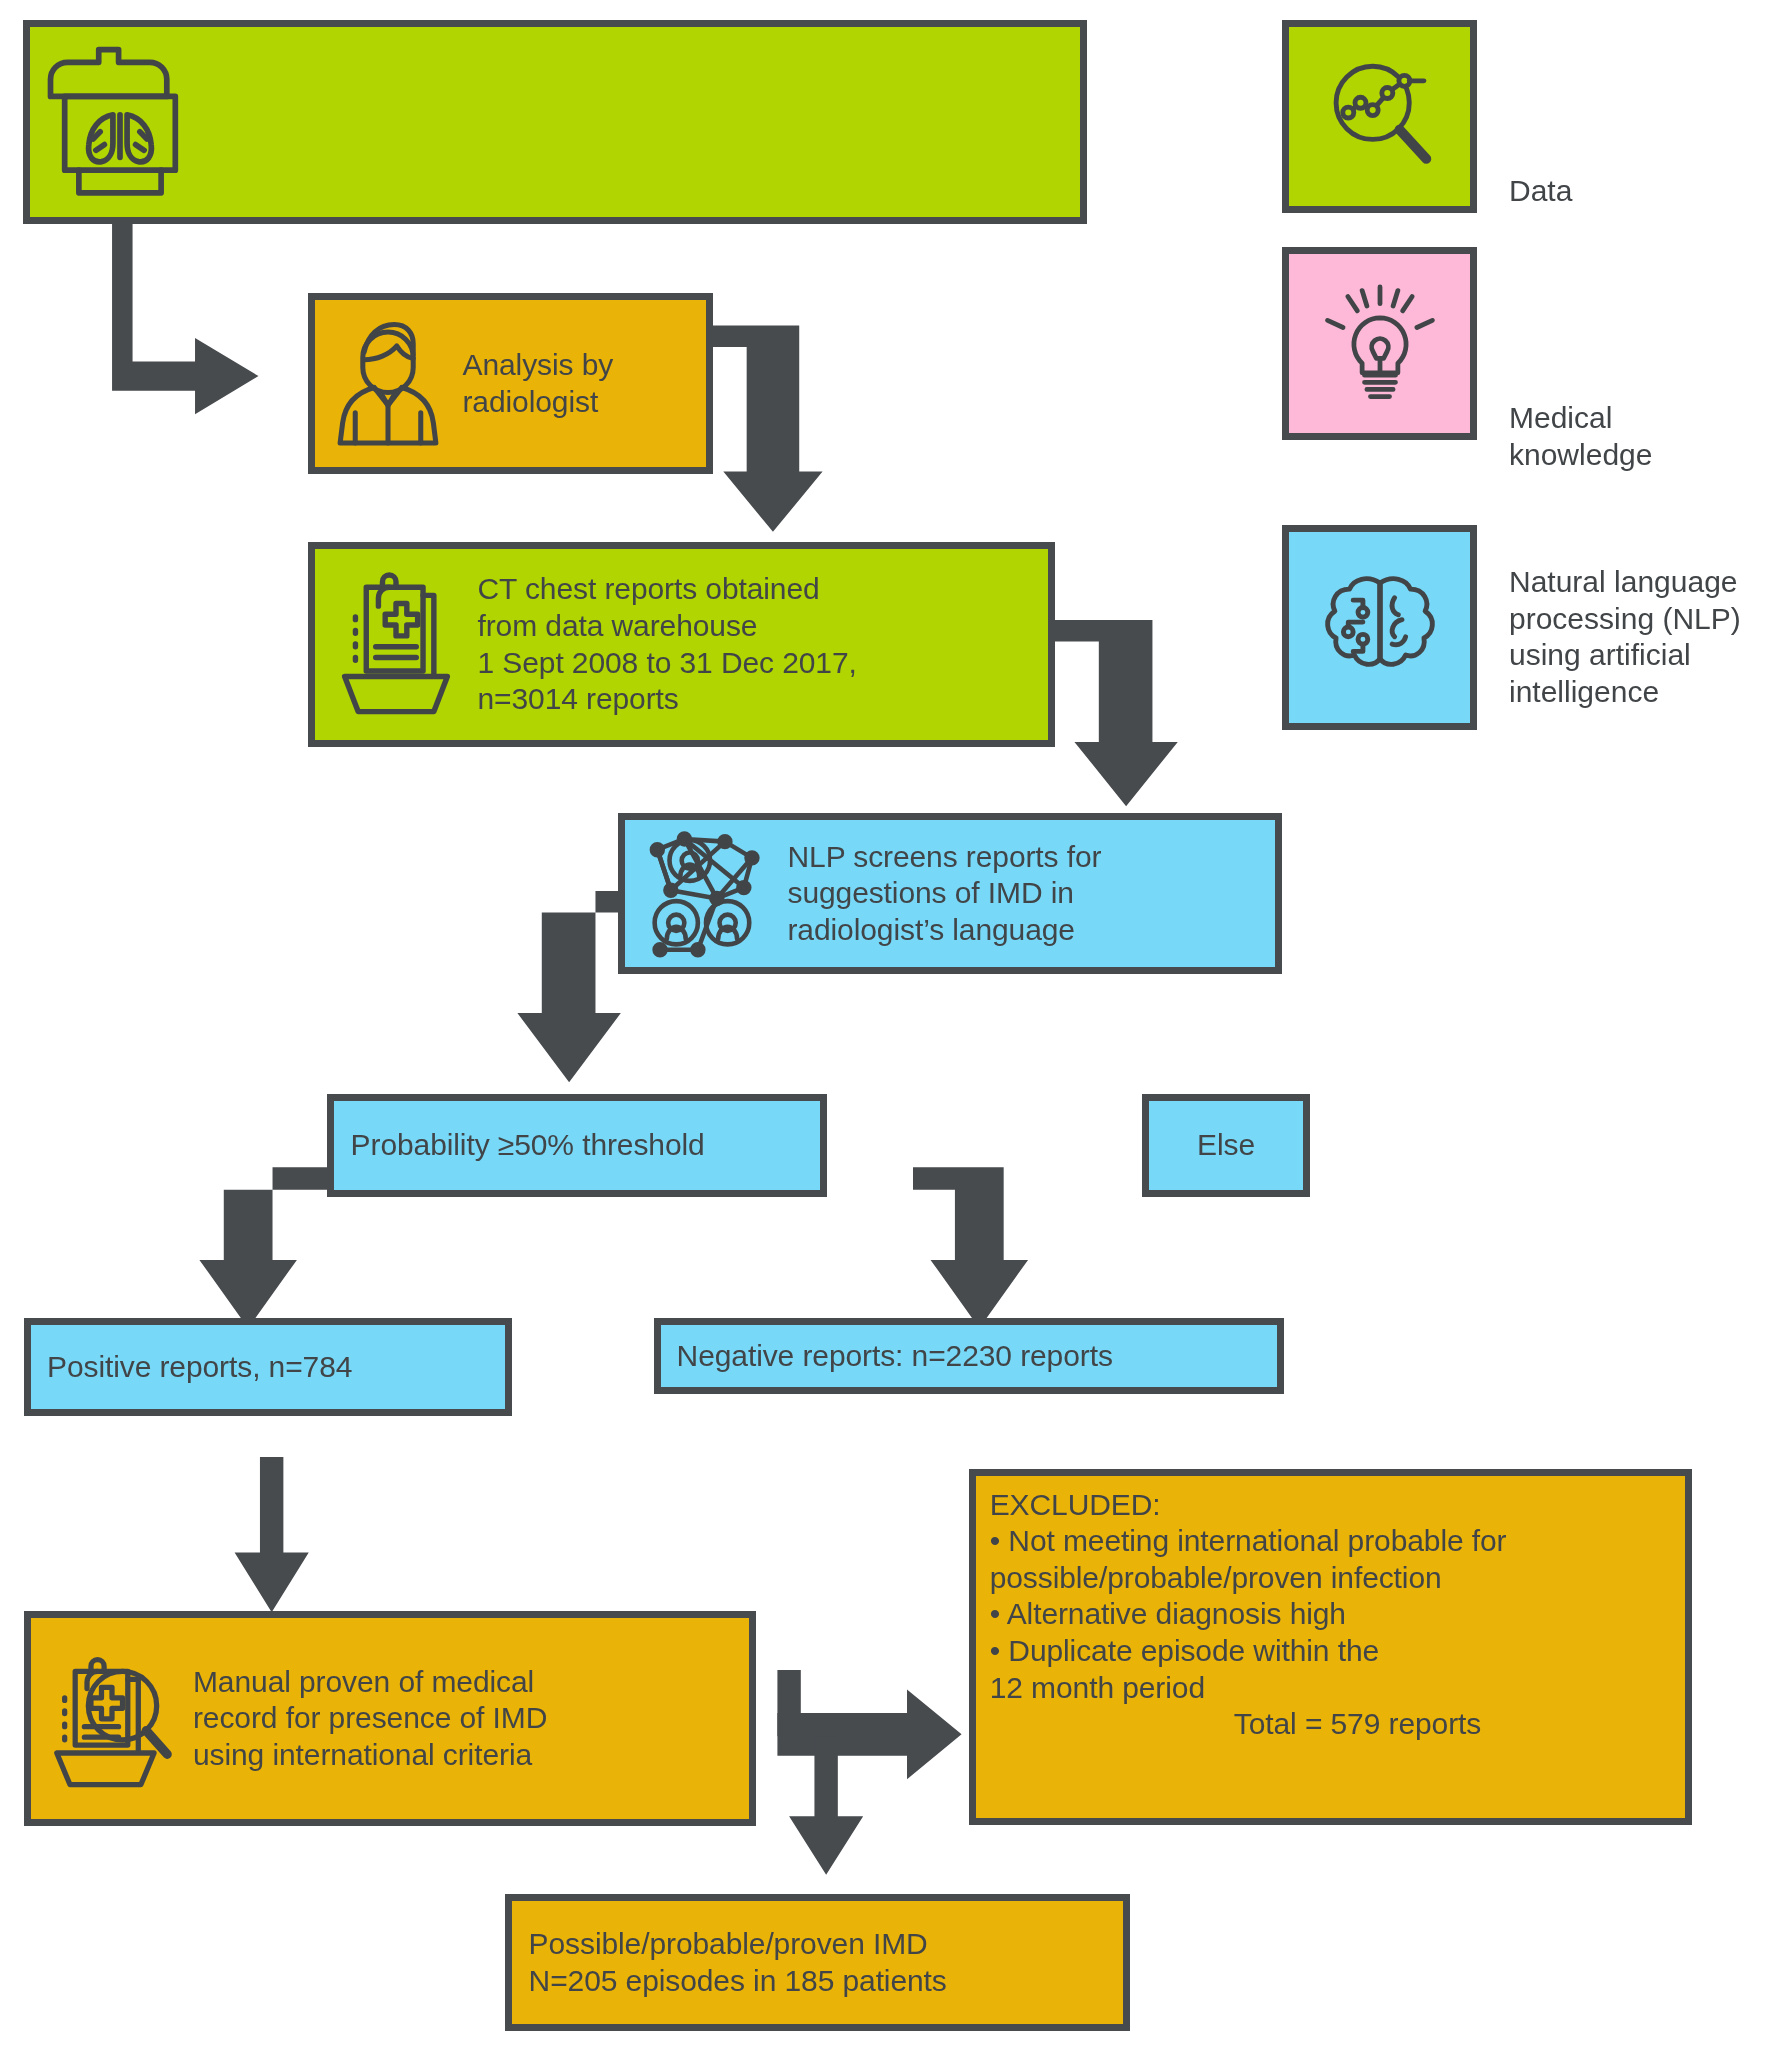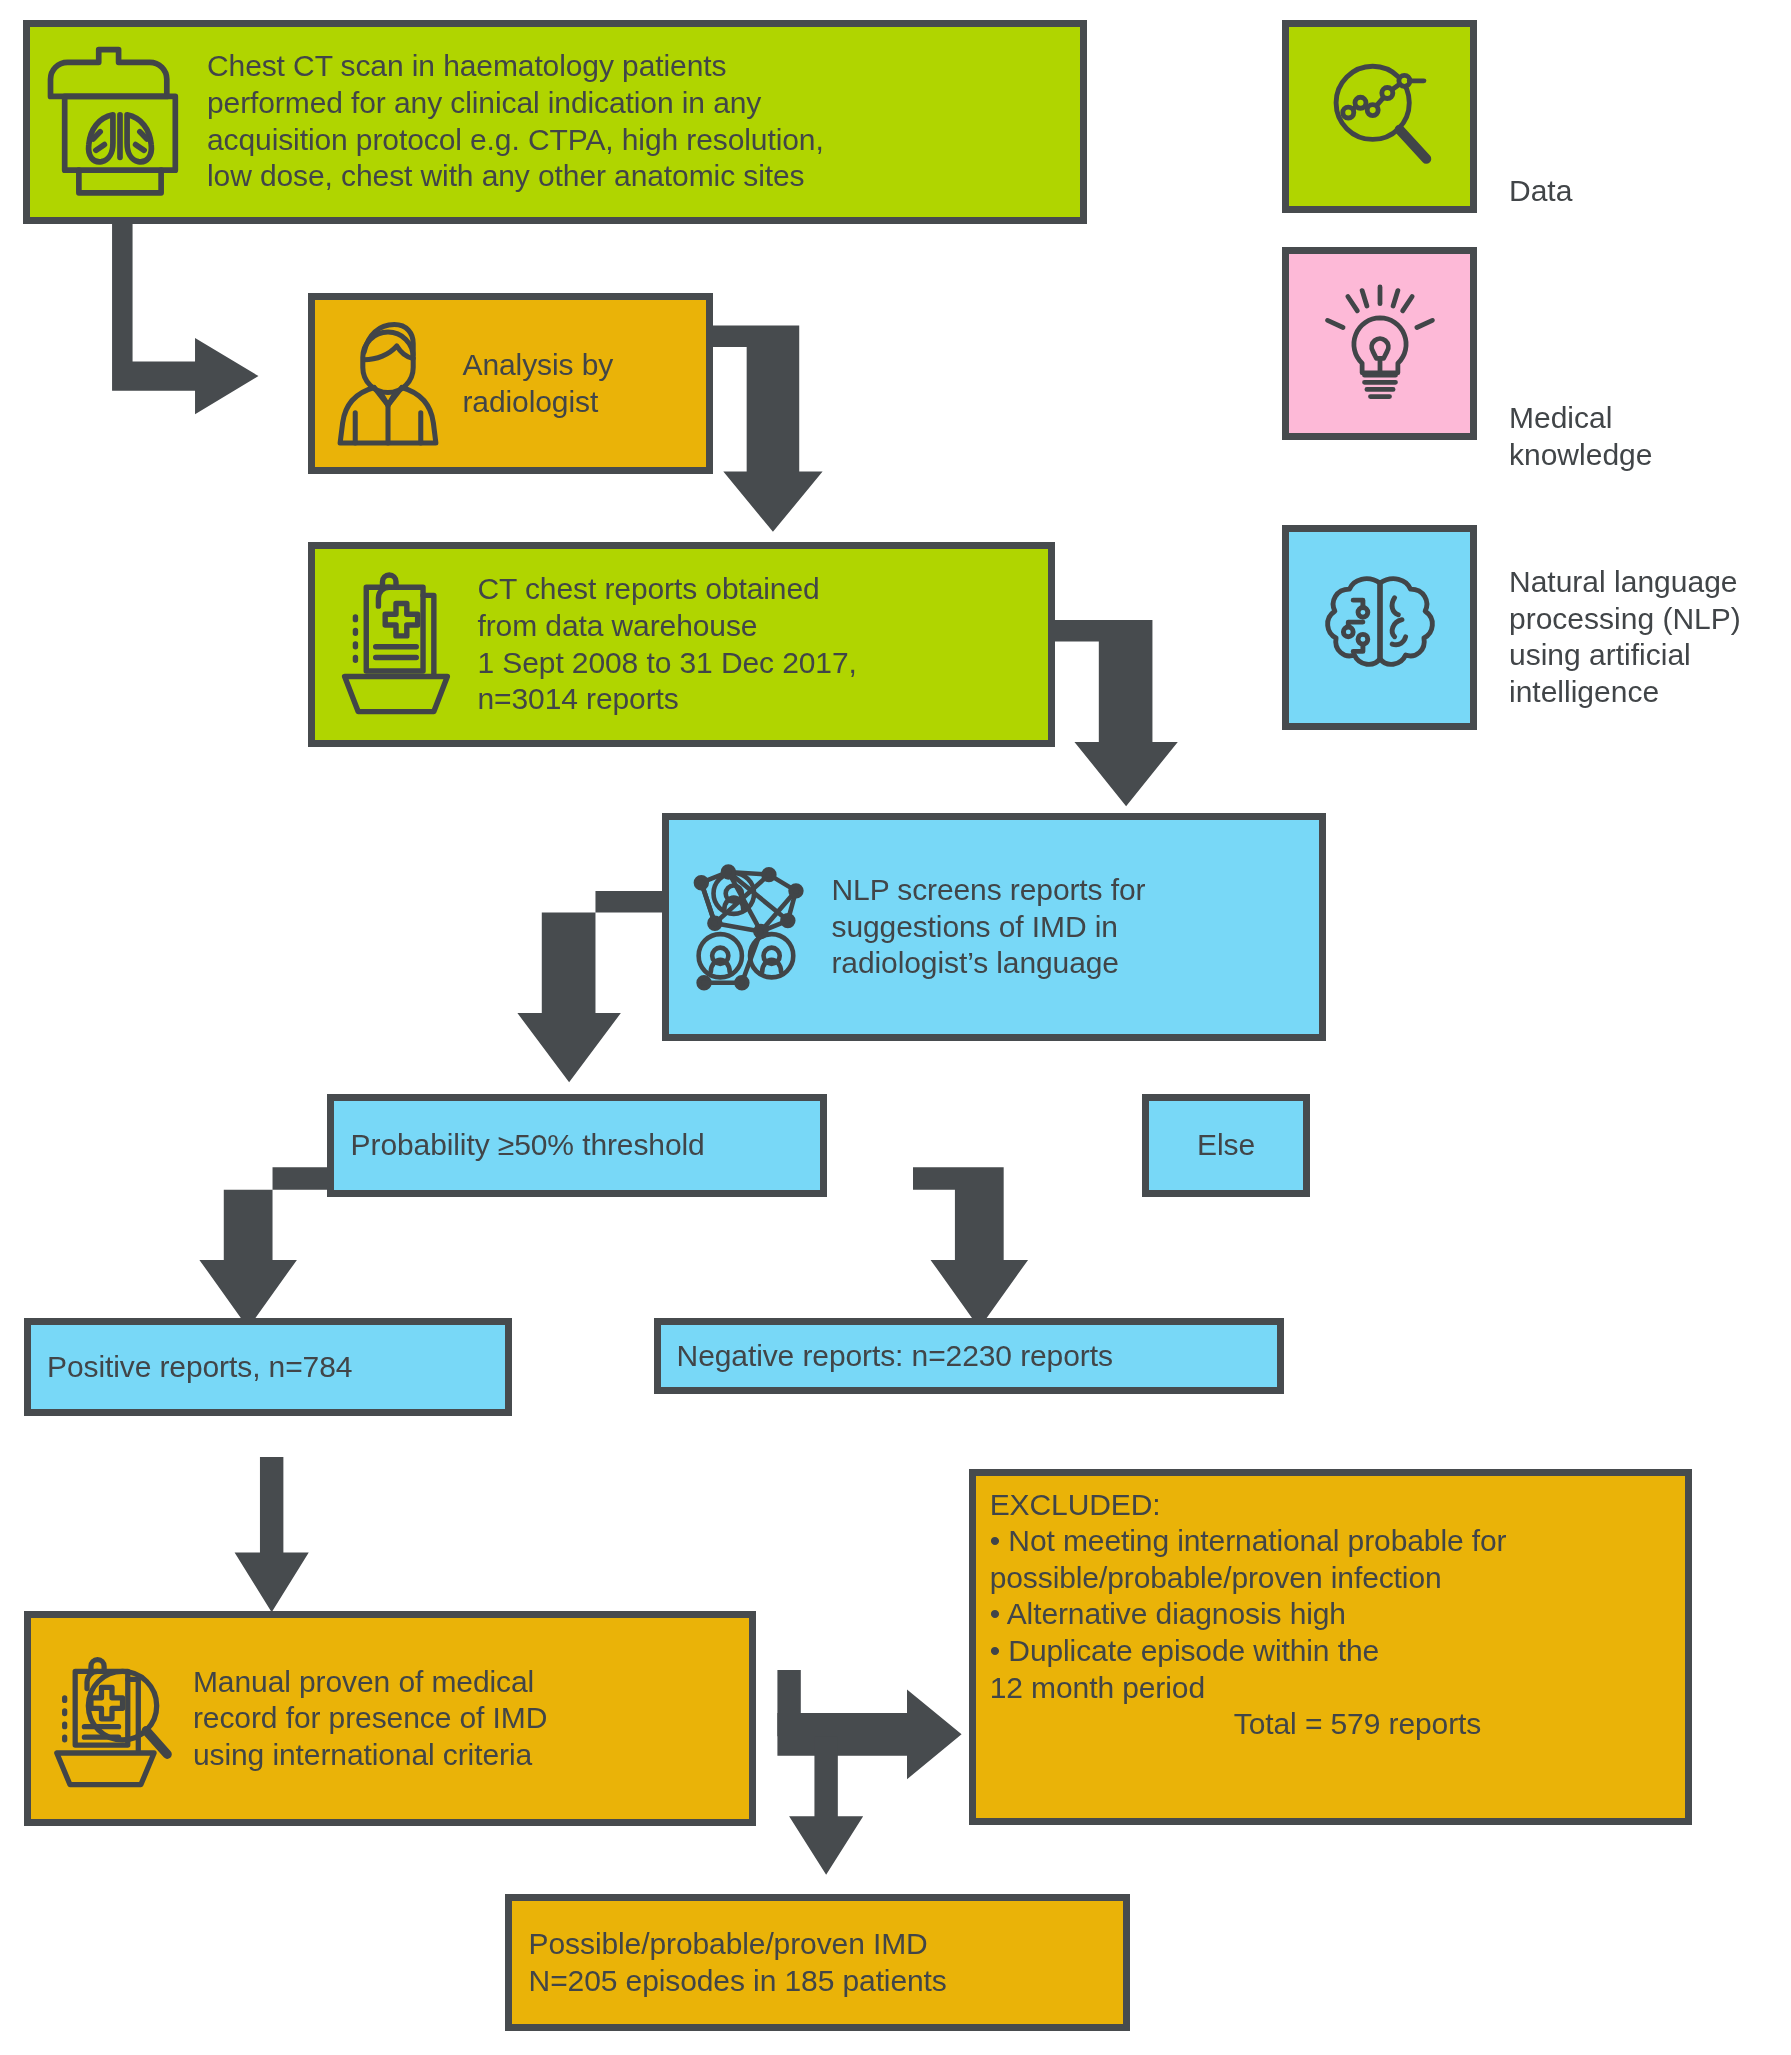--- a/index.html
+++ b/index.html
@@ -135,24 +135,20 @@
         <path d="M40 6 h14 v9 h22 a12 12 0 0 1 12 12 v12 h-82 v-12 a12 12 0 0 1 12 -12 h22 z"></path>
         <rect x="16" y="39" width="78" height="52"></rect>
         <path d="M26 91 v16 h58 v-16"></path>
         <path d="M55 52 v30"></path>
         <path d="M50 52 c-10 2 -16 10 -17 21 c-1 8 3 13 9 12 c5 -1 8 -6 8 -13 z"></path>
         <path d="M60 52 c10 2 16 10 17 21 c1 8 -3 13 -9 12 c-5 -1 -8 -6 -8 -13 z"></path>
         <path d="M41 64 l-5 5 M44 73 l-6 4"></path>
         <path d="M69 64 l5 5 M66 73 l6 4"></path>
       </svg>
     </span>
-    <span class="txt" style="margin-left:8.8px;">Chest CT scan in haematology patients
-performed for any clinical indication in any
-acquisition protocol e.g. CTPA, high resolution,
-low dose, chest with any other anatomic sites</span>
   </div>
 
   <div class="node pink" style="left:308px; top:293px; width:405px; height:181px; padding:5.9px 9.8px;">
     <span class="icon">
       <svg width="126" height="137" viewBox="0 0 100 108" fill="none" stroke="#414548" stroke-width="4" stroke-linecap="round" stroke-linejoin="round">
         <path d="M30 34 a20 20 0 0 1 40 0 v8 a20 20 0 0 1 -40 0 z"></path>
         <path d="M31 30 c3 -14 12 -22 24 -22 c10 0 15 7 15 15 v9"></path>
         <path d="M31 36 c10 0 20 -4 26 -11 c3 5 8 9 13 10"></path>
         <path d="M39 58 l11 14 l11 -14"></path>
         <path d="M39 58 c-14 4 -23 13 -25 28 l-2 16 h76 l-2 -16 c-2 -15 -11 -24 -25 -28"></path>
@@ -177,21 +173,21 @@
         <path d="M22 34 v2 M22 44 v2 M22 54 v2 M22 64 v2"></path>
         <path d="M14 78 h76 l-10 26 h-56 z"></path>
       </svg>
     </span>
     <span class="txt" style="margin-left:10.7px;">CT chest reports obtained
 from data warehouse
 1 Sept 2008 to 31 Dec 2017,
 n=3014 reports</span>
   </div>
 
-  <div class="node blue" style="left:662px; top:813px; width:664px; height:228px; padding:6.8px 9.8px;">
+  <div class="node blue" style="left:618px; top:813px; width:664px; height:161px; padding:6.8px 9.8px;">
     <span class="icon">
       <svg width="142" height="146" viewBox="0 0 104 108" fill="none" stroke="#414548" stroke-width="3.4" stroke-linecap="round" stroke-linejoin="round">
         <circle cx="40" cy="30" r="15"></circle>
         <circle cx="30" cy="76" r="16"></circle>
         <circle cx="68" cy="76" r="16"></circle>
         <path d="M40 24 a6 6 0 1 1 0 12 a6 6 0 1 1 0 -12z"></path>
         <path d="M33 42 c0 -6 4 -9 7 -9 c3 0 7 3 7 9"></path>
         <path d="M30 70 a6 6 0 1 1 0 12 a6 6 0 1 1 0 -12z"></path>
         <path d="M23 88 c0 -6 4 -9 7 -9 c3 0 7 3 7 9"></path>
         <path d="M68 70 a6 6 0 1 1 0 12 a6 6 0 1 1 0 -12z"></path>

